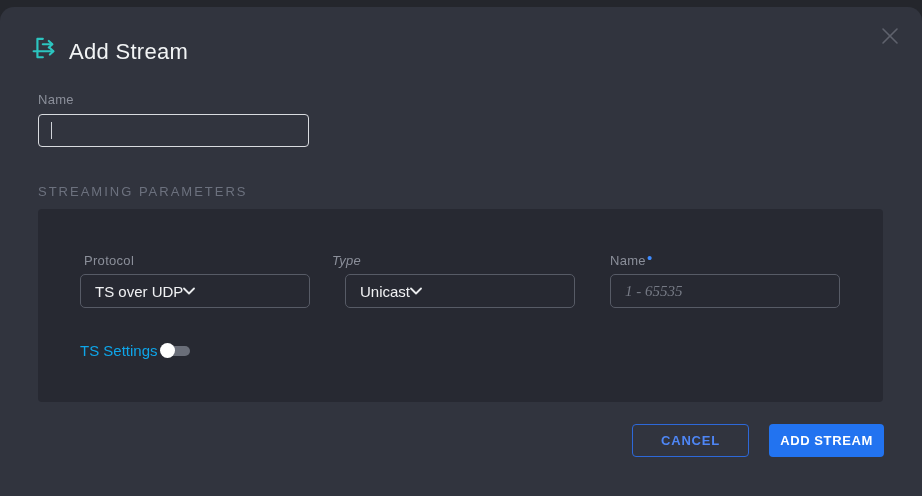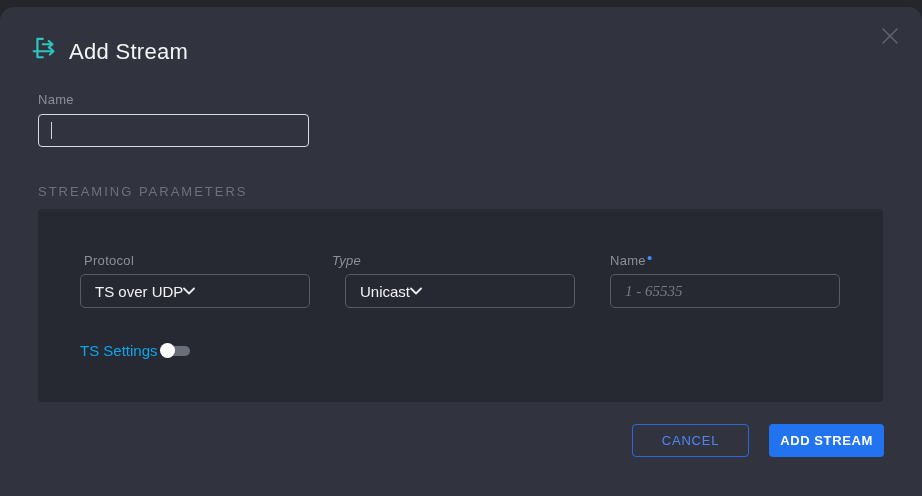--- a/index.html
+++ b/index.html
@@ -107,21 +107,21 @@
     position: absolute; left: 0; top: 0;
     width: 15px; height: 15px;
     border-radius: 50%; background: #ffffff;
   }
   
   .cancel-btn {
     position: absolute; left: 632px; top: 417px;
     width: 117px; height: 33px;
     background: transparent;
     border: 1px solid #2d68d8; border-radius: 4px;
-    color: #4e86f5; font-size: 13px; font-weight: normal;
+    color: #4e86f5; font-size: 13px; font-weight: bold;
     letter-spacing: 0.8px;
     font-family: "Liberation Sans", sans-serif;
     cursor: pointer;
   }
   .submit-btn {
     position: absolute; left: 769px; top: 417px;
     width: 115px; height: 33px;
     background: #2273f0;
     border: none; border-radius: 4px;
     color: #ffffff; font-size: 13px; font-weight: bold;

